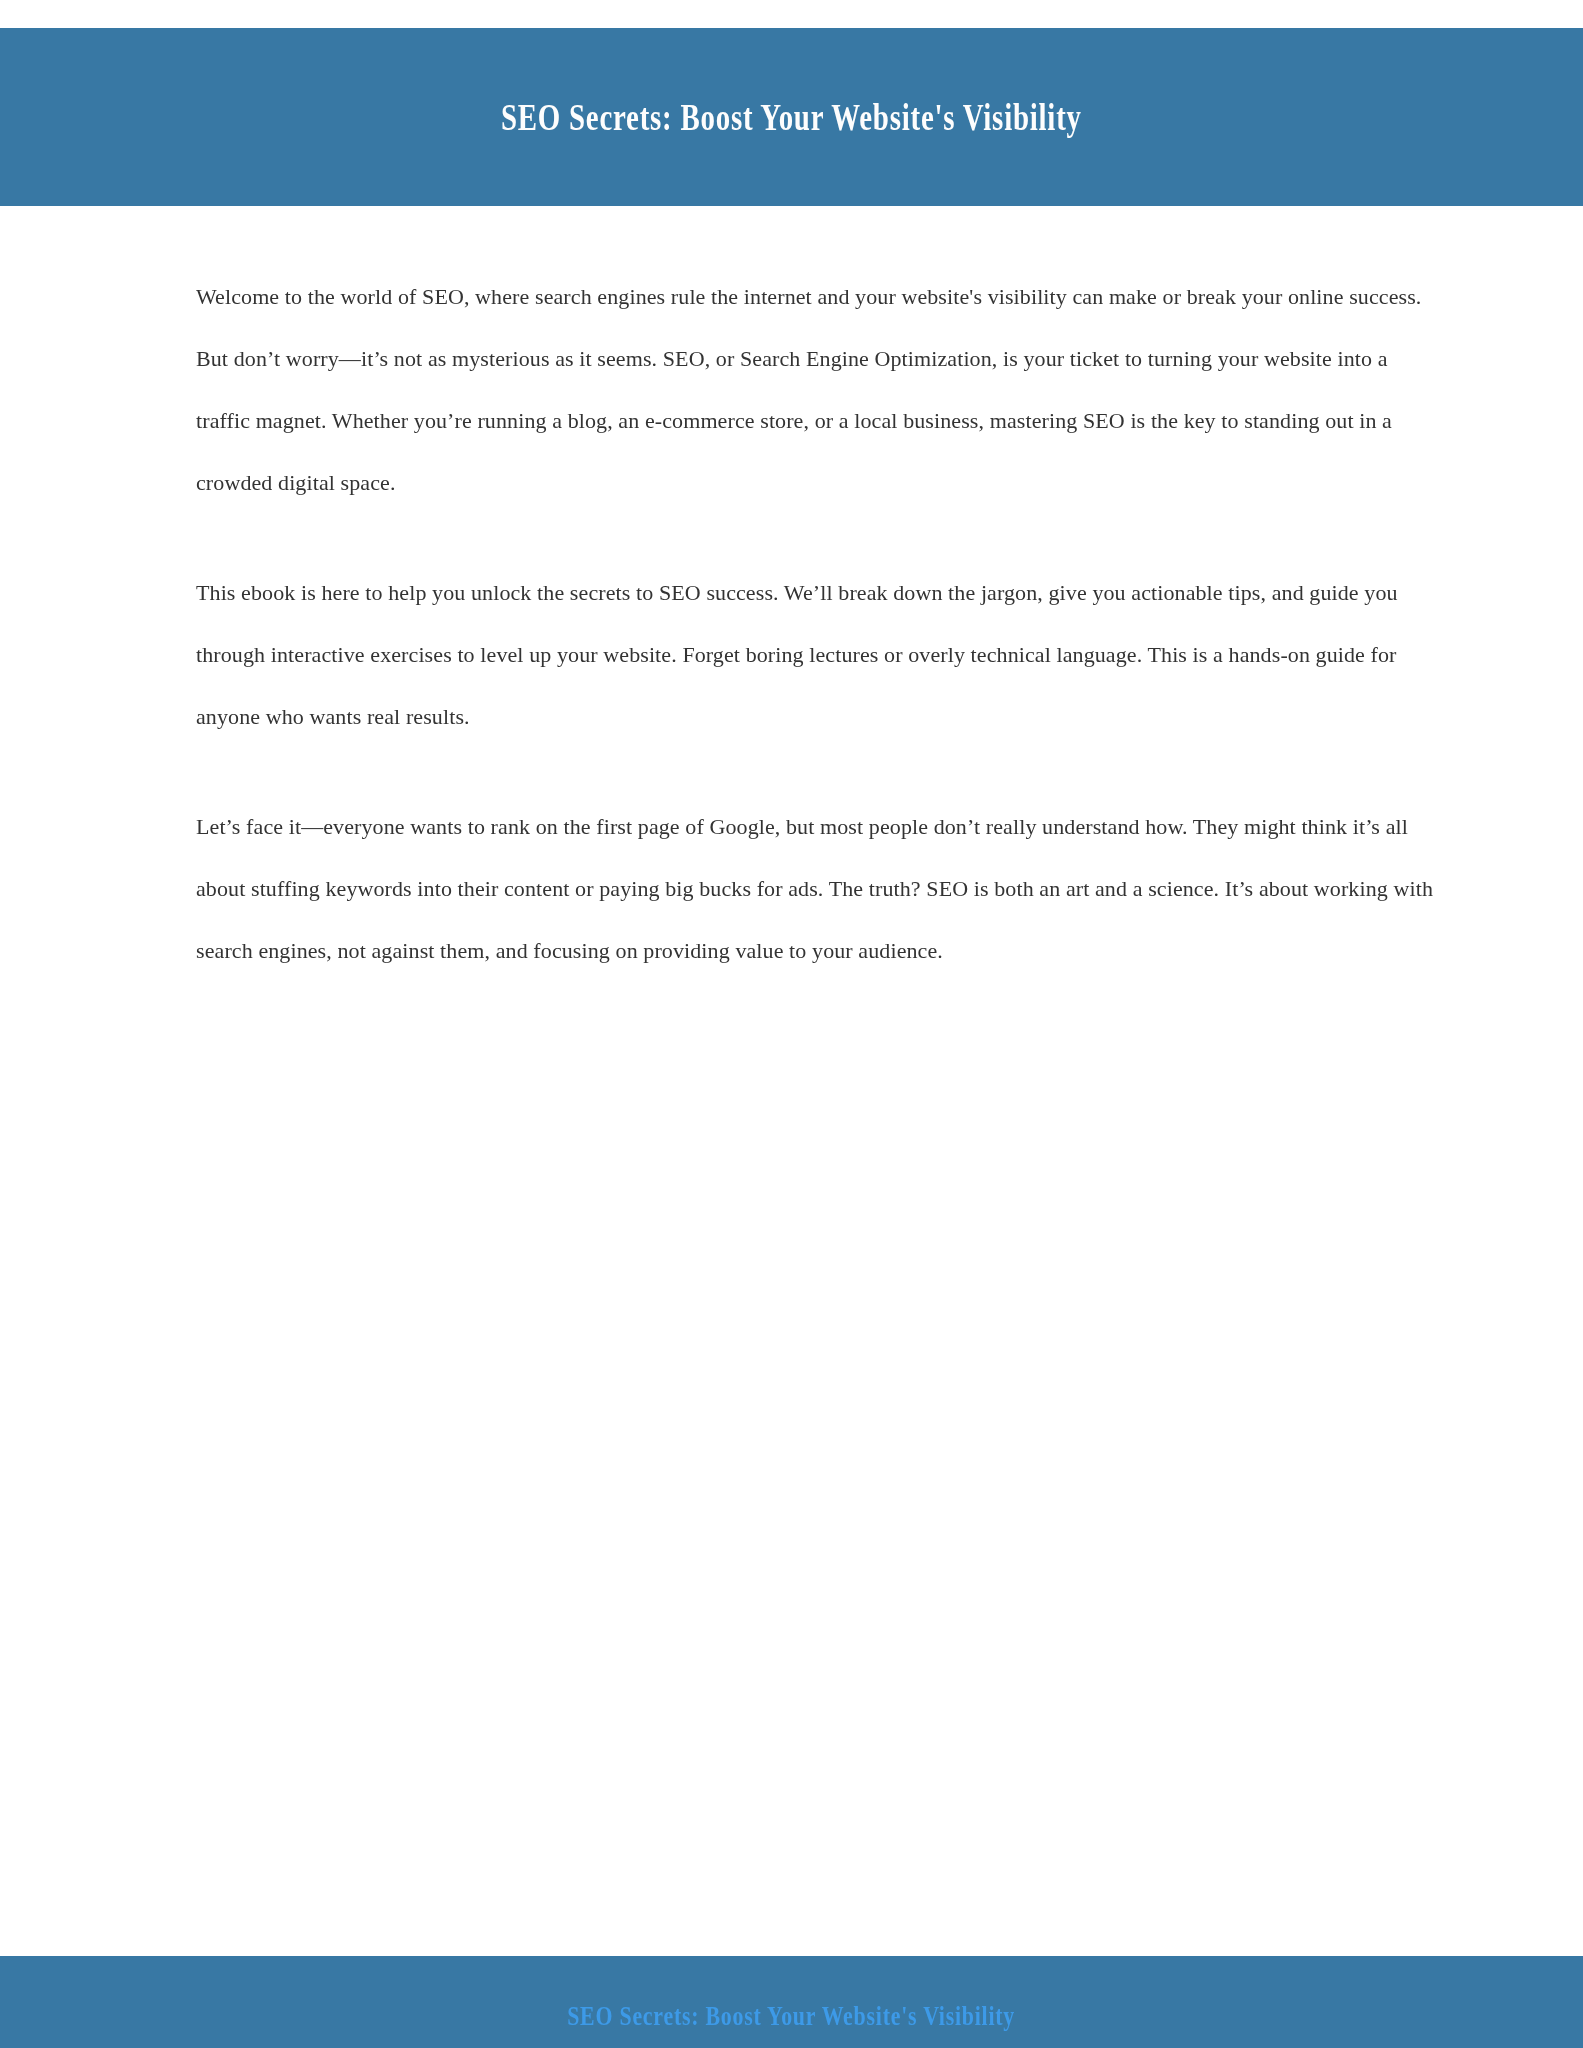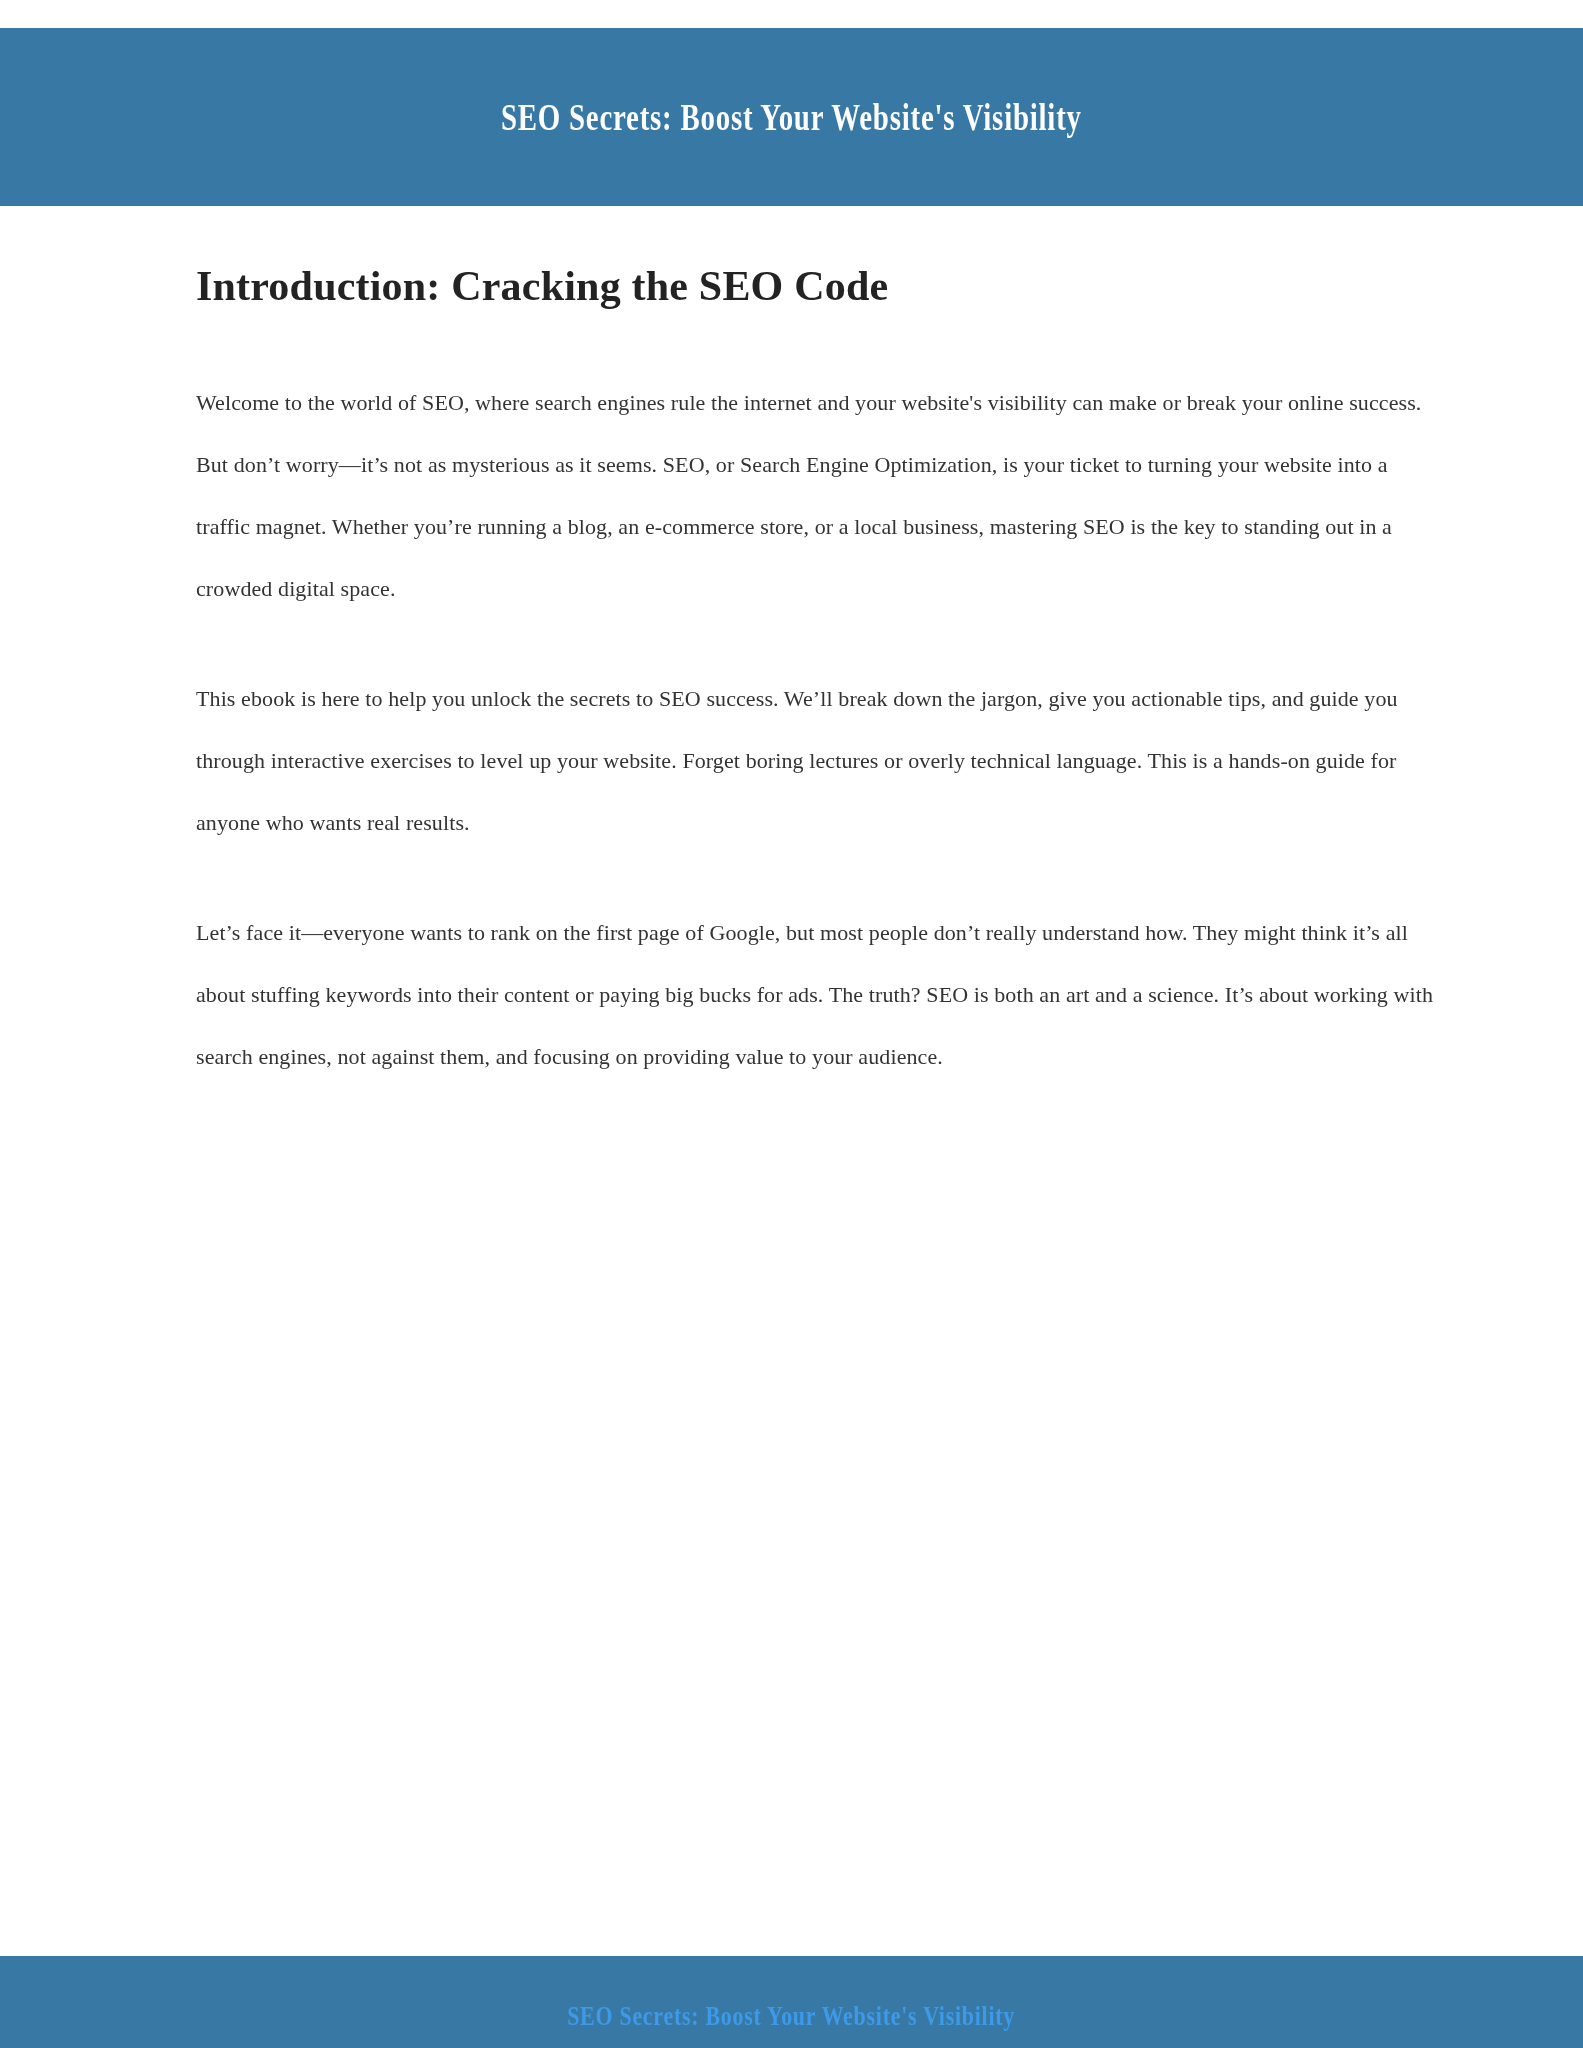--- a/index.html
+++ b/index.html
@@ -80,21 +80,20 @@
 </head>
 <body>
 
 <div class="page">
 
   <div class="header-band">
     <span class="band-title">SEO Secrets: Boost Your Website's Visibility</span>
   </div>
 
   <div class="content">
-    <h1>Introduction: Cracking the SEO Code</h1>
 
     <p class="first">Welcome to the world of SEO, where search engines rule the internet and your website's visibility can make or break your online success. But don’t worry—it’s not as mysterious as it seems. SEO, or Search Engine Optimization, is your ticket to turning your website into a traffic magnet. Whether you’re running a blog, an e-commerce store, or a local business, mastering SEO is the key to standing out in a crowded digital space.</p>
 
     <p>This ebook is here to help you unlock the secrets to SEO success. We’ll break down the jargon, give you actionable tips, and guide you through interactive exercises to level up your website. Forget boring lectures or overly technical language. This is a hands-on guide for anyone who wants real results.</p>
 
     <p>Let’s face it—everyone wants to rank on the first page of Google, but most people don’t really understand how. They might think it’s all about stuffing keywords into their content or paying big bucks for ads. The truth? SEO is both an art and a science. It’s about working with search engines, not against them, and focusing on providing value to your audience.</p>
   </div>
 
   <div class="footer-band">
     <span class="band-title">SEO Secrets: Boost Your Website's Visibility</span>

